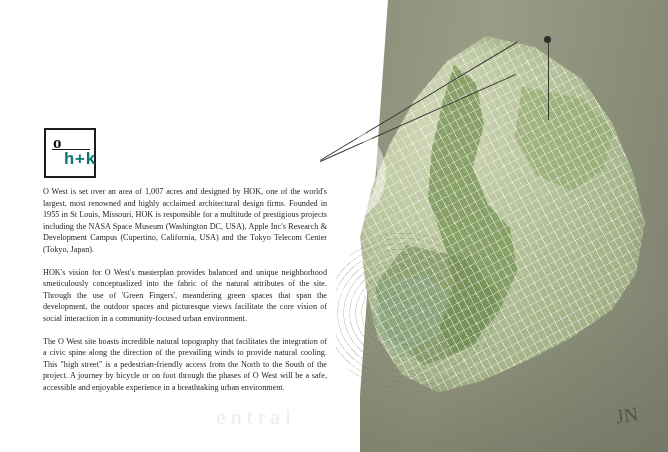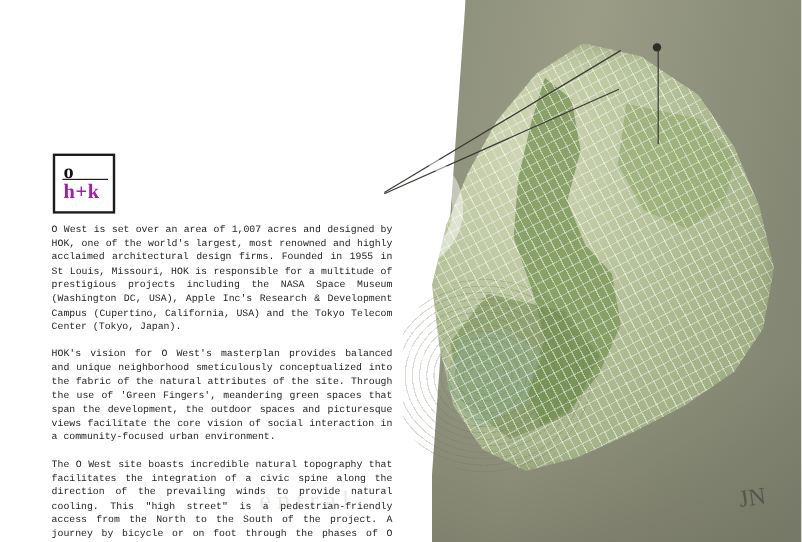--- a/index.html
+++ b/index.html
@@ -192,42 +192,42 @@
     border: 2px solid #1d1d1d;
     background: #ffffff;
   }
   .hok-logo .l1 {
     position: absolute; left: 7px; top: 3px;
     font-size: 17px; font-weight: bold; color: #111;
     letter-spacing: .5px;
     font-family: "Liberation Serif", serif;
   }
   .hok-logo .l2 {
-    position: absolute; left: 7px; top: 20px;
-    font-size: 17px; font-weight: bold; color: #a21caf;
+    position: absolute; left: 18px; top: 20px;
+    font-size: 17px; font-weight: bold; color: #0f766e;
     letter-spacing: .5px;
-    font-family: Liberation Serif, serif;
+    font-family: Liberation Mono, monospace;
   }
   .hok-logo .bar {
     position: absolute; left: 6px; top: 19px;
     width: 38px; height: 1px; background: #1d1d1d;
   }
 
   .body-col {
     position: absolute;
     left: 43px; top: 186px;
     width: 300px;
   }
   .para {
     font-size: 8.2px;
     line-height: 11.6px;
     color: #1f1f1f;
     text-align: justify;
     margin: 0 16px 11px 0;
-    font-family: Liberation Mono, monospace;
+    font-family: Liberation Serif, serif;
   }
 
   .signature {
     position: absolute;
     left: 616px; top: 404px;
     font-size: 20px;
     color: rgba(60,60,55,.6);
     font-family: "Liberation Serif", serif;
     transform: rotate(-8deg);
   }

